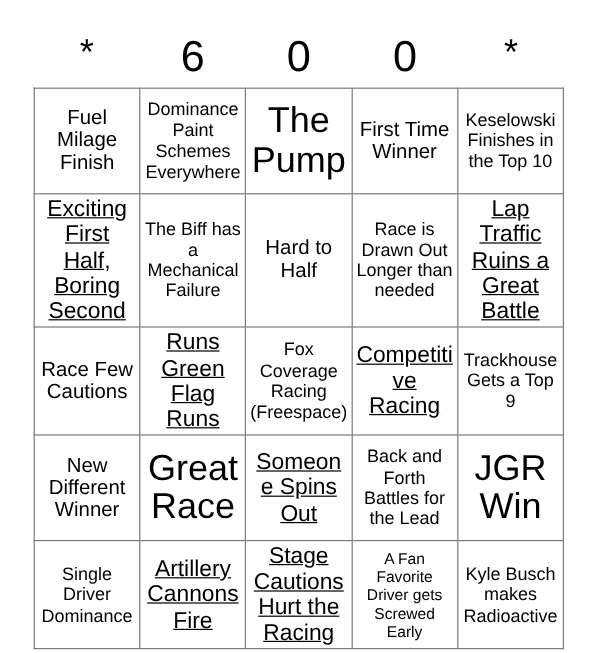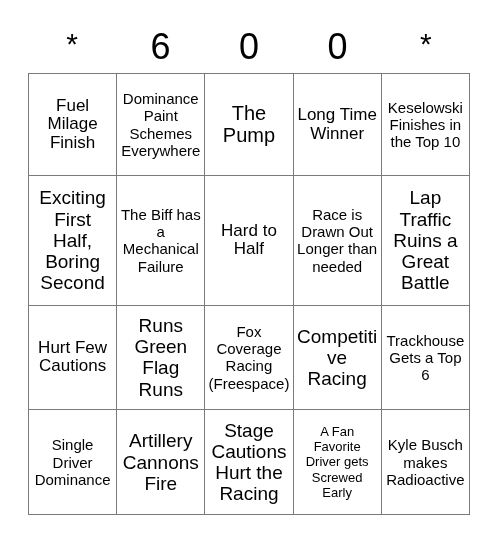--- a/index.html
+++ b/index.html
@@ -63,23 +63,23 @@
     box-sizing: border-box;
     overflow: hidden;
     width: 20%;
   }
   .cell-text {
     display: block;
     line-height: 1.12;
     word-wrap: break-word;
   }
   
-  .fs-xl .cell-text { font-size: 20px; line-height: 1.08; text-align: center; }
+  .fs-xl .cell-text { font-size: 30px; line-height: 1.08; text-align: center; }
   .fs-lg .cell-text { font-size: 17px; line-height: 1.1; }
-  .fs-md .cell-text { font-size: 19px; line-height: 1.12; }
+  .fs-md .cell-text { font-size: 19px; line-height: 1.12; text-decoration: underline; }
   .fs-sm .cell-text { font-size: 15px; line-height: 1.15; }
   .fs-xs .cell-text { font-size: 13px; line-height: 1.18; }
 </style>
 </head>
 <body>
 
 <div id="card-root">
 
   <div id="header-row">
     <div class="header-cell star">*</div>
@@ -95,21 +95,21 @@
         <td class="bingo-cell fs-lg">
             <span class="cell-text">Fuel Milage Finish</span>
           </td>
         <td class="bingo-cell fs-sm">
             <span class="cell-text">Dominance Paint Schemes Everywhere</span>
           </td>
         <td class="bingo-cell fs-xl">
             <span class="cell-text">The Pump</span>
           </td>
         <td class="bingo-cell fs-lg">
-            <span class="cell-text">Long Time Winner</span>
+            <span class="cell-text">First Time Winner</span>
           </td>
         <td class="bingo-cell fs-sm">
             <span class="cell-text">Keselowski Finishes in the Top 10</span>
           </td>
       </tr>
       <tr>
         <td class="bingo-cell fs-md">
             <span class="cell-text">Exciting First Half, Boring Second</span>
           </td>
         <td class="bingo-cell fs-sm">
@@ -120,33 +120,50 @@
           </td>
         <td class="bingo-cell fs-sm">
             <span class="cell-text">Race is Drawn Out Longer than needed</span>
           </td>
         <td class="bingo-cell fs-md">
             <span class="cell-text">Lap Traffic Ruins a Great Battle</span>
           </td>
       </tr>
       <tr>
         <td class="bingo-cell fs-lg">
-            <span class="cell-text">Hurt Few Cautions</span>
+            <span class="cell-text">Race Few Cautions</span>
           </td>
         <td class="bingo-cell fs-md">
             <span class="cell-text">Runs Green Flag Runs</span>
           </td>
         <td class="bingo-cell fs-sm">
             <span class="cell-text">Fox Coverage Racing (Freespace)</span>
           </td>
         <td class="bingo-cell fs-md">
             <span class="cell-text">Competitive Racing</span>
           </td>
         <td class="bingo-cell fs-sm">
-            <span class="cell-text">Trackhouse Gets a Top 6</span>
+            <span class="cell-text">Trackhouse Gets a Top 9</span>
+          </td>
+      </tr>
+      <tr>
+        <td class="bingo-cell fs-lg">
+            <span class="cell-text">New Different Winner</span>
+          </td>
+        <td class="bingo-cell fs-xl">
+            <span class="cell-text">Great Race</span>
+          </td>
+        <td class="bingo-cell fs-md">
+            <span class="cell-text">Someone Spins Out</span>
+          </td>
+        <td class="bingo-cell fs-sm">
+            <span class="cell-text">Back and Forth Battles for the Lead</span>
+          </td>
+        <td class="bingo-cell fs-xl">
+            <span class="cell-text">JGR Win</span>
           </td>
       </tr>
       <tr>
         <td class="bingo-cell fs-sm">
             <span class="cell-text">Single Driver Dominance</span>
           </td>
         <td class="bingo-cell fs-md">
             <span class="cell-text">Artillery Cannons Fire</span>
           </td>
         <td class="bingo-cell fs-md">

